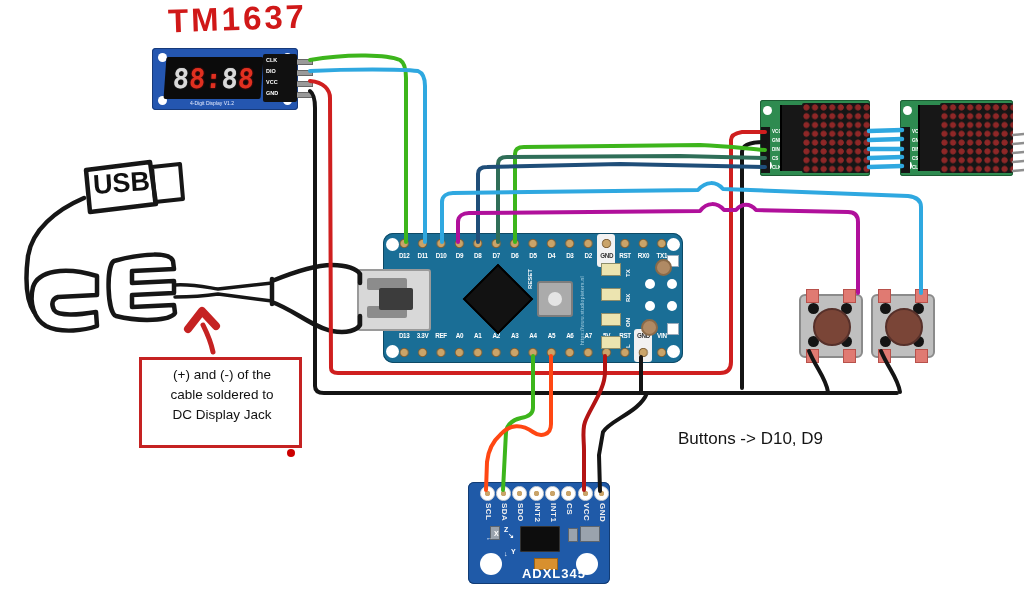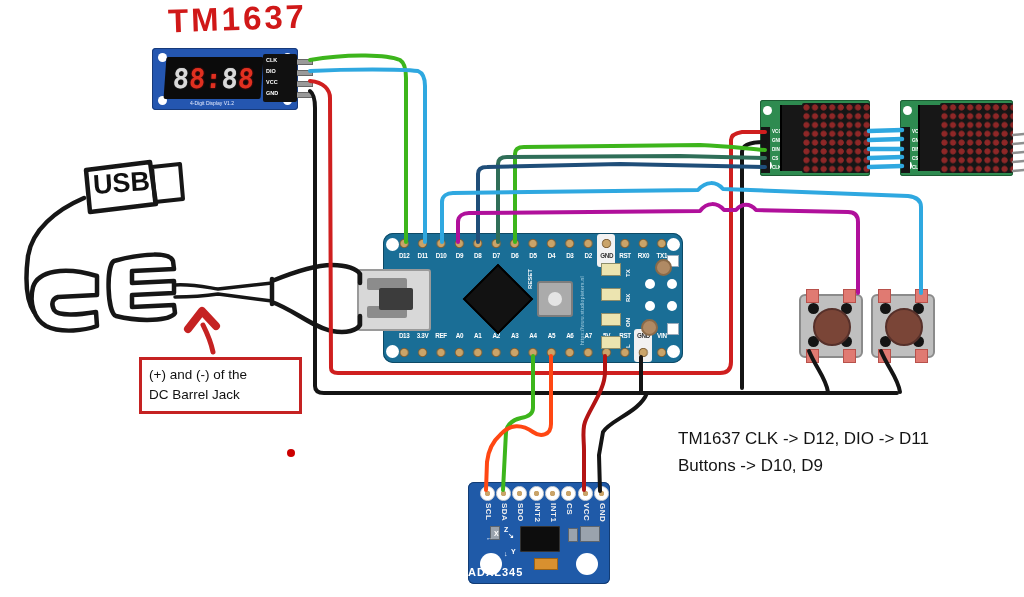--- a/index.html
+++ b/index.html
@@ -82,31 +82,31 @@
         box-shadow:0 0 0 1px #123c74 inset;z-index:2;}
   .adxl-hole{position:absolute;top:4px;width:13px;height:13px;border-radius:50%;
              background:radial-gradient(circle,#caa469 2.5px,#fff 3px);border:1px solid #d8d8d8;}
   .adxl-lbl{position:absolute;top:21px;font-size:8px;font-weight:bold;color:#f0f0f0;
             transform:rotate(90deg);transform-origin:left top;letter-spacing:.5px;}
   .adxl-chip{left:52px;top:44px;width:40px;height:26px;background:#0d0d0d;border-radius:2px;
              box-shadow:0 0 0 1px #333 inset;}
   .adxl-cap{left:66px;top:76px;width:22px;height:10px;background:#d8902f;border:1px solid #9a6318;}
   .adxl-part{background:#9aa3ad;border:1px solid #5d656e;}
   .adxl-bighole{width:22px;height:22px;border-radius:50%;background:#fff;}
-  .adxl-name{left:0;top:84px;width:118px;text-align:left;color:#fff;font-weight:bold;
-             font-size:11px;letter-spacing:1px;}
+  .adxl-name{left:0;top:84px;width:118px;text-align:right;color:#fff;font-weight:bold;
+             font-size:13px;letter-spacing:1px;}
   .axis{position:absolute;color:#fff;font-size:7px;font-weight:bold;}
 
   
   .usb-word{left:93px;top:168px;font-size:27px;font-weight:bold;color:#111;
             transform:rotate(-4deg);z-index:8;}
 
   
   .callout{left:139px;top:357px;width:146px;background:#fff;border:3px solid #c52222;
-           padding:5px 4px 6px 7px;font-size:13.5px;line-height:20px;color:#111;z-index:8;}
+           padding:5px 4px 20px 7px;font-size:13.5px;line-height:20px;color:#111;z-index:8;text-align:center;}
 
   
   .notes{left:678px;top:426px;font-size:17px;line-height:26.5px;color:#141414;z-index:8;}
 
   svg.layer{position:absolute;left:0;top:0;z-index:6;pointer-events:none;}
   svg.layer path{fill:none;stroke-linecap:round;stroke-linejoin:round;}
 </style>
 </head>
 <body>
 
@@ -290,25 +290,25 @@
     <span class="axis" style="left:36px;top:44px;">Z</span>
     <div class="abs adxl-bighole" style="left:12px;top:71px;"></div>
     <div class="abs adxl-bighole" style="left:108px;top:71px;"></div>
     <div class="abs adxl-name">ADXL345</div>
   </div>
 
   <span class="abs usb-word">USB</span>
 
   <div class="abs callout">
     <div>(+) and (-) of the</div>
-    <div>DC Barrel Jack</div>
+    <div>cable soldered to</div>
+    <div>DC Display Jack</div>
   </div>
 
   <div class="abs notes">
-    <div>TM1637 CLK -&gt; D12, DIO -&gt; D11</div>
     <div>Buttons -&gt; D10, D9</div>
   </div>
 
   <svg class="layer" width="1024" height="597" viewBox="0 0 1024 597">
 
     <path d="M84,198 C56,210 32,230 28,256 C25,280 26,300 34,312" stroke-width="4.5" stroke="#161616"></path>
     <path d="M86,170 L150,162 L156,204 L90,212 Z" fill="#ffffff" stroke-width="4.5" stroke="#161616"></path>
     <path d="M152,167 L180,164 L183,199 L155,202 Z" fill="#ffffff" stroke-width="4" stroke="#161616"></path>
     <path d="M97,276 C64,266 38,271 33,287 C29,303 34,319 46,326 C62,334 86,330 97,326 L96,312 C78,315 58,316 54,310 C51,304 52,299 58,297 L97,295 Z" stroke-width="4.5" stroke="#161616"></path>
     <path d="M114,261 C144,253 170,252 173,261 L174,269 L132,271 L132,283 L174,281 L174,293 L132,295 L132,307 L174,305 L175,313 C170,321 140,322 116,316 C107,312 106,266 114,261 Z" stroke-width="4.5" stroke="#161616"></path>

